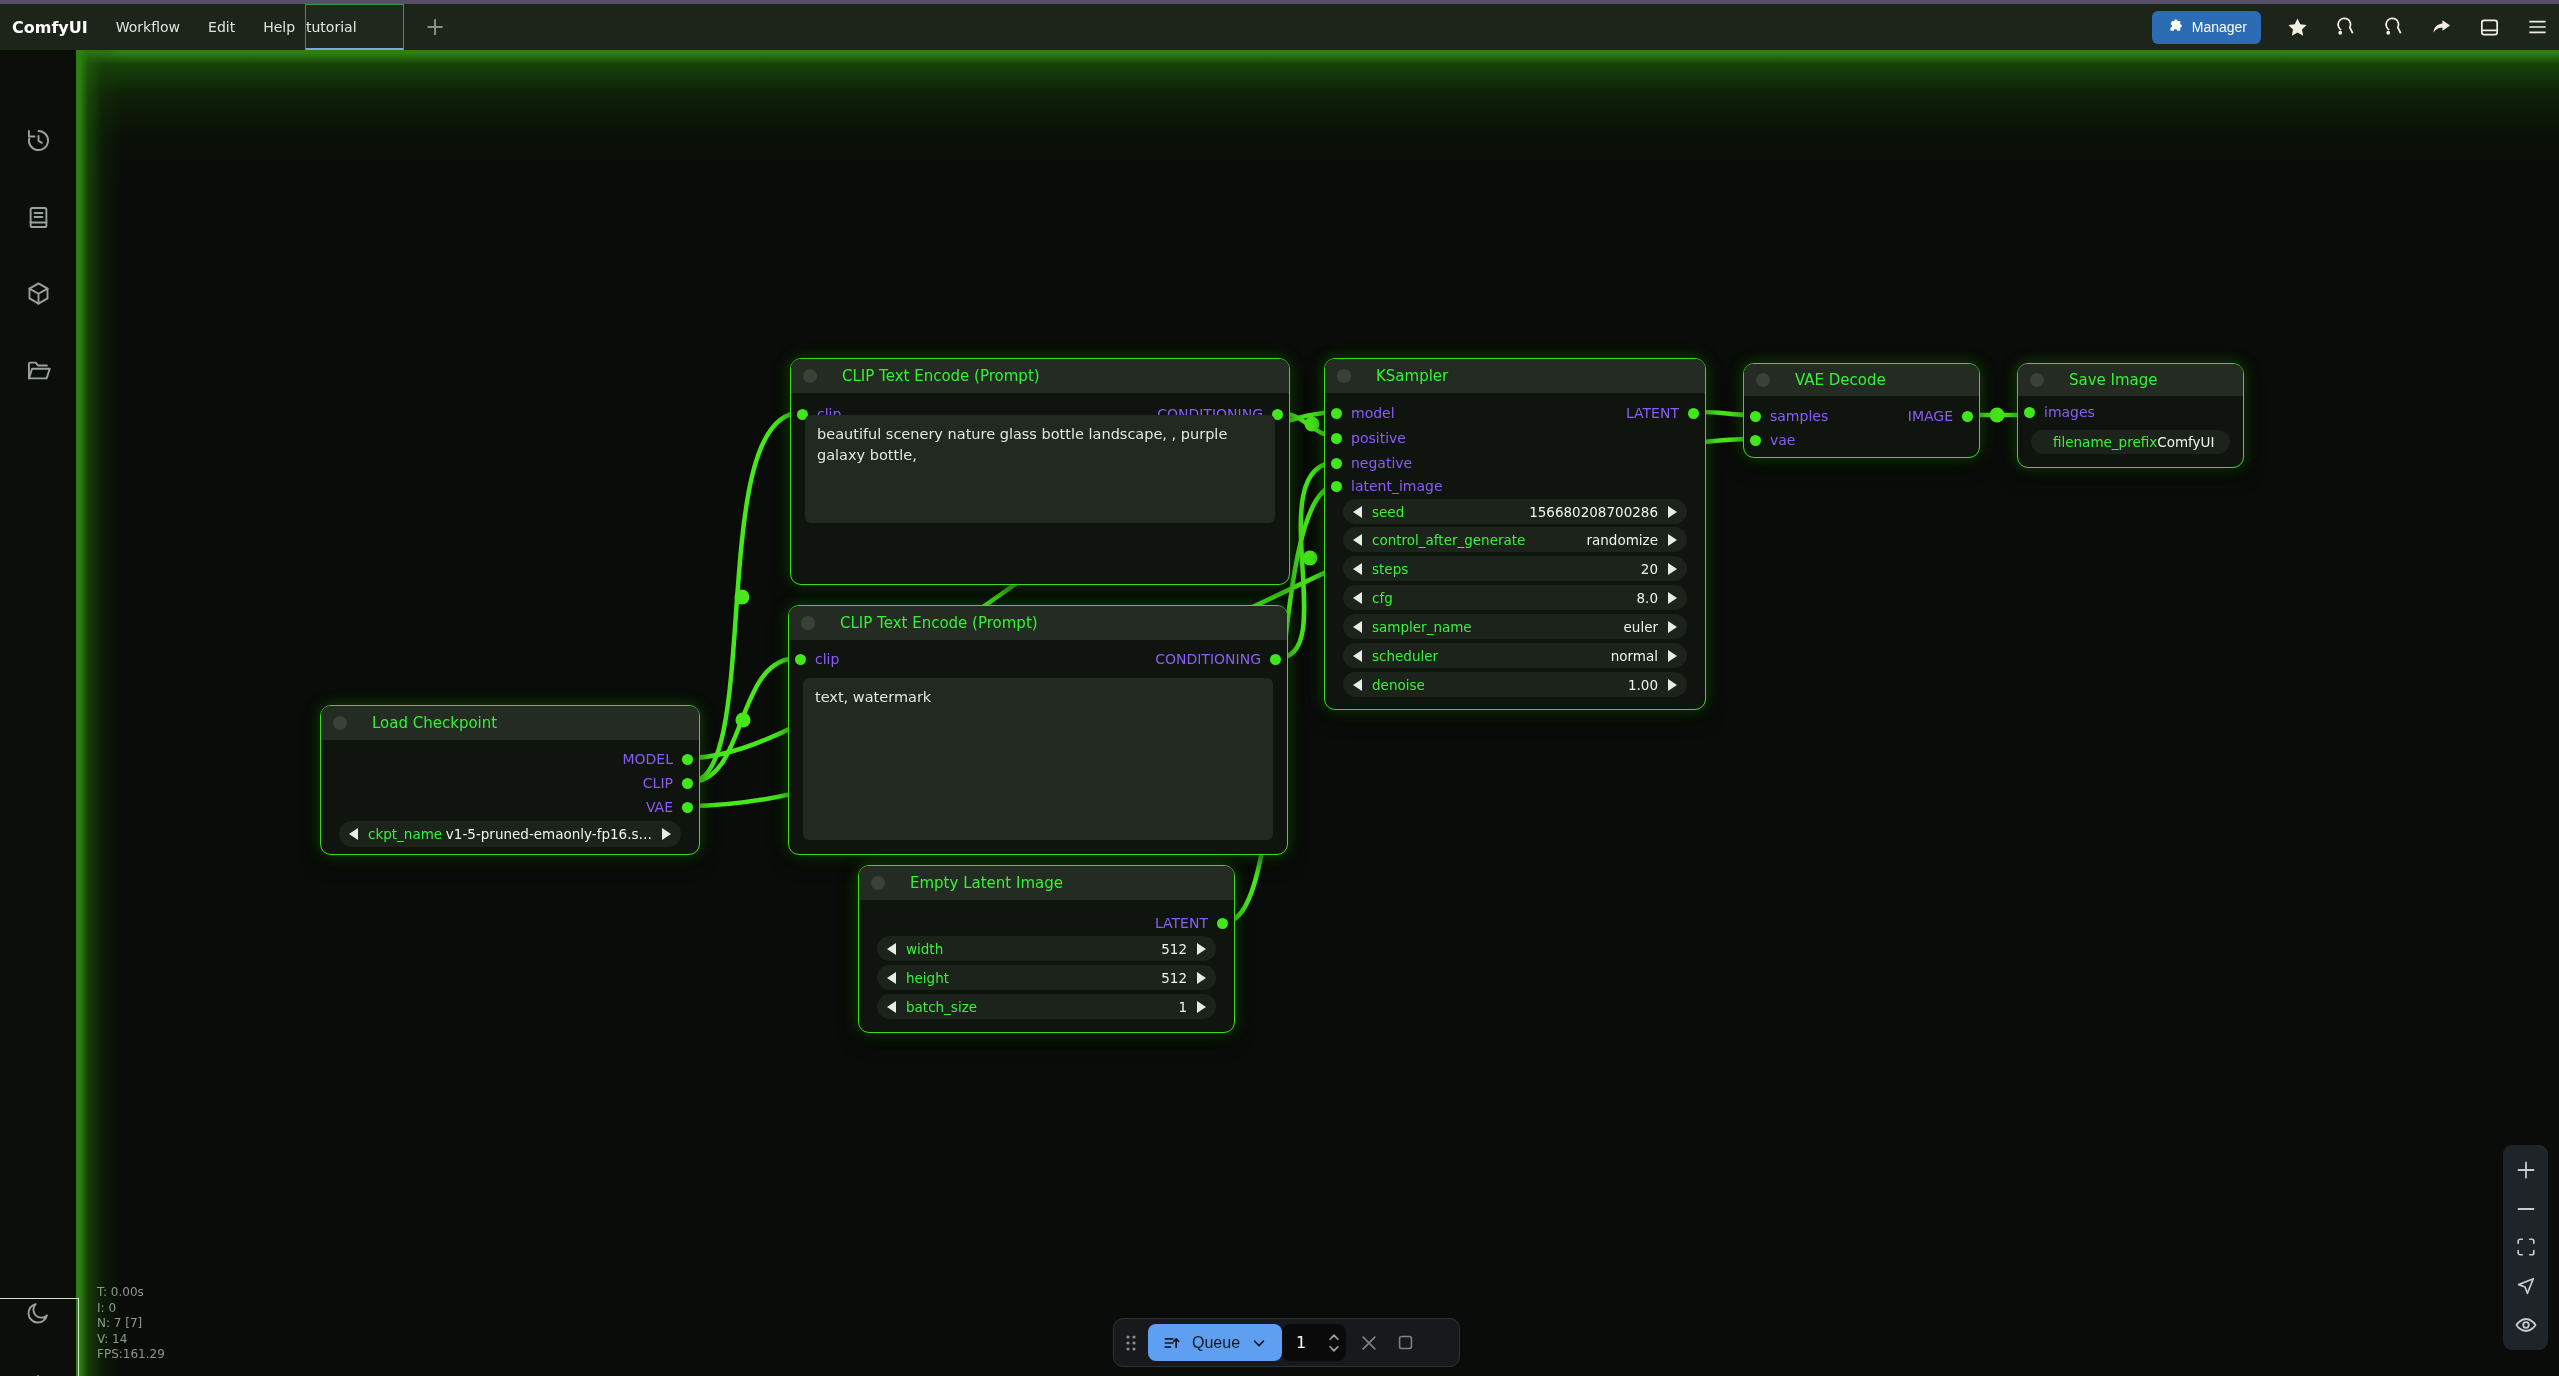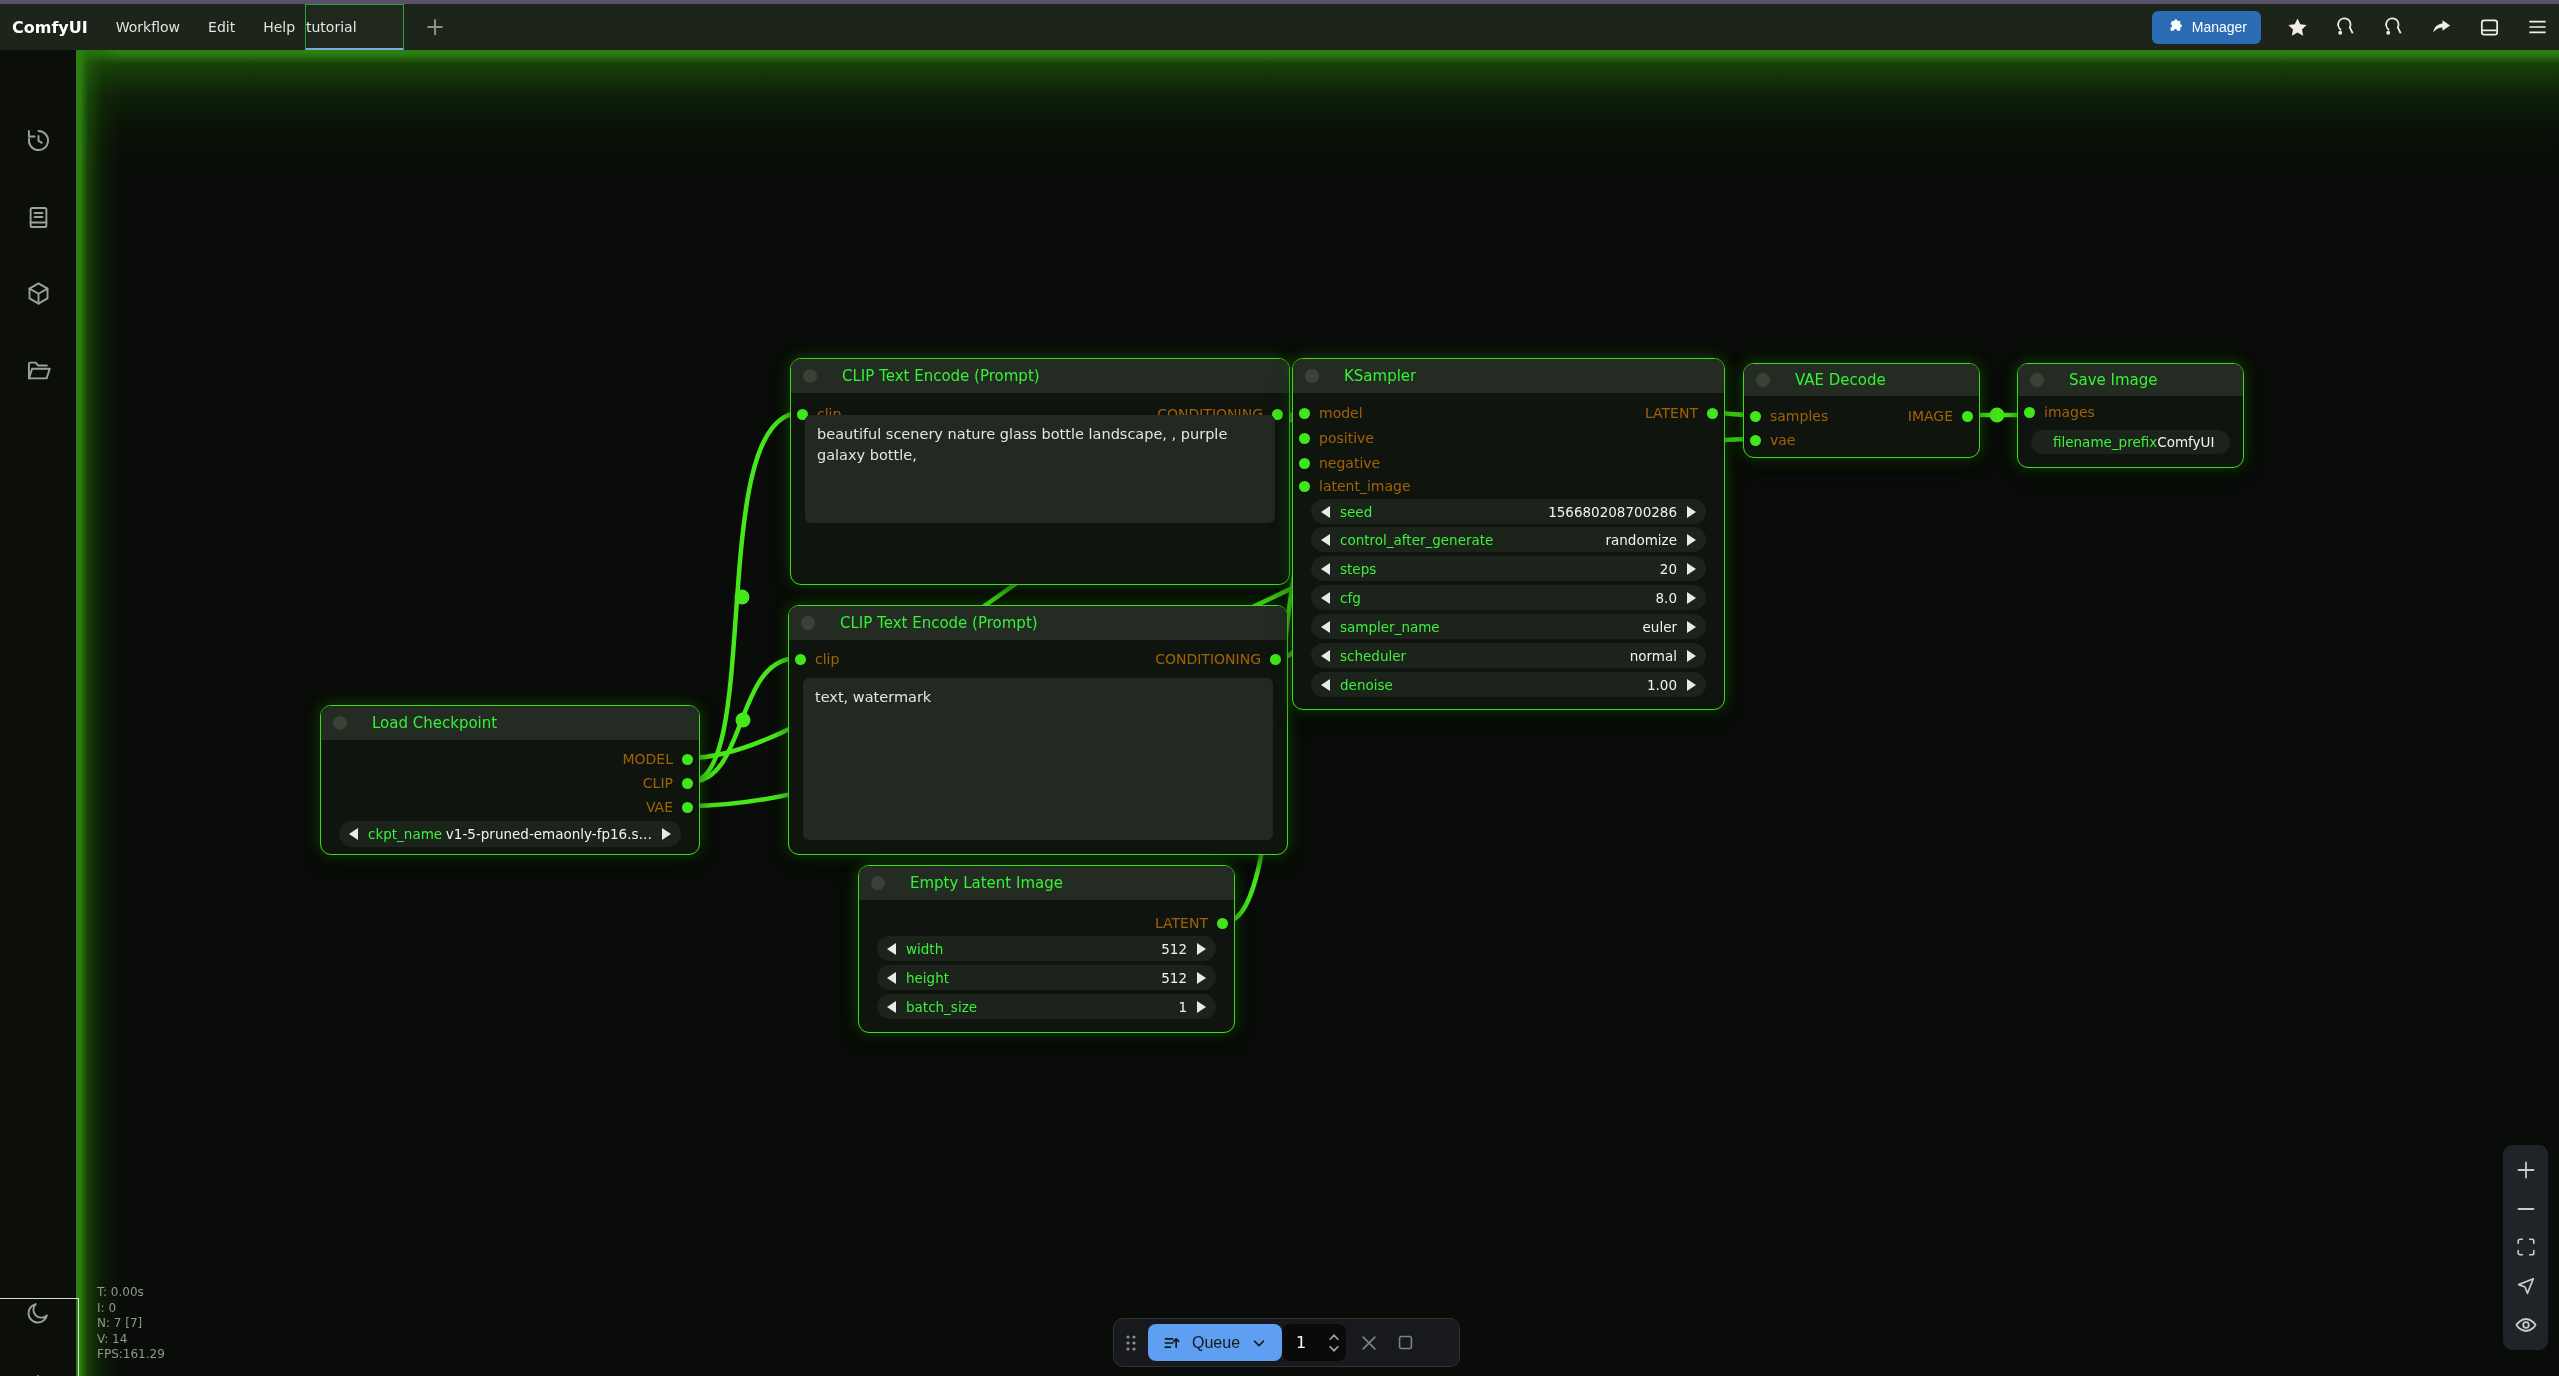--- a/index.html
+++ b/index.html
@@ -47,21 +47,21 @@
   #links circle { fill:#46e81c; }
 
   
   .node { position:absolute; background:#0f150e; border:1.5px solid #3bdd16; border-radius:11px;
           box-shadow:0 0 16px rgba(58,216,20,0.28), 0 8px 18px rgba(0,0,0,0.6); }
   .nhead { height:34px; background:#232b22; border-radius:9px 9px 0 0; display:flex; align-items:center;
            gap:25px; padding:0 12px; }
   .ndot { width:14px; height:14px; border-radius:50%; background:#3a4237; flex:none; }
   .ntitle { color:#35f235; font-size:15px; white-space:nowrap; }
   .port { position:absolute; height:16px; display:flex; align-items:center; gap:9px;
-          font-size:14px; color:#a16207; white-space:nowrap;justify-content:center; }
+          font-size:14px; color:#8b5cf6; white-space:nowrap;justify-content:center; }
   .port.in  { left:6px; }
   .port.out { right:6px; }
   .pdot { width:11px; height:11px; border-radius:50%; background:#3fe71c; flex:none; }
   .widget { position:absolute; left:18px; right:18px; height:25px; background:#1b231a; border-radius:13px;
             display:flex; align-items:center; padding:0 10px; font-size:13.5px; }
   .warr { width:0; height:0; border-top:6px solid transparent; border-bottom:6px solid transparent; flex:none; }
   .warr.l { border-right:9px solid #e8ece8; }
   .warr.r { border-left:9px solid #e8ece8; }
   .wlabel { color:#3cf03c; margin-left:10px; }
   .wvalue { margin-left:auto; color:#f0f3f0; margin-right:10px; }
@@ -190,21 +190,21 @@
     <span class="warr r"></span>
   </div>
   <div class="widget" style="top:128px">
     <span class="warr l"></span>
     <span class="wlabel">batch_size</span>
     <span class="wvalue">1</span>
     <span class="warr r"></span>
   </div>
 </div>
 
-<div class="node" style="left:1292px;top:358px;width:433px;height:352px">
+<div class="node" style="left:1324px;top:358px;width:382px;height:352px">
   <div class="nhead">
     <span class="ndot"></span>
     <span class="ntitle">KSampler</span>
   </div>
   <div class="port in" style="top:46px">
       <span class="pdot"></span>
       <span>model</span>
     </div>
   <div class="port in" style="top:71px">
       <span class="pdot"></span>

